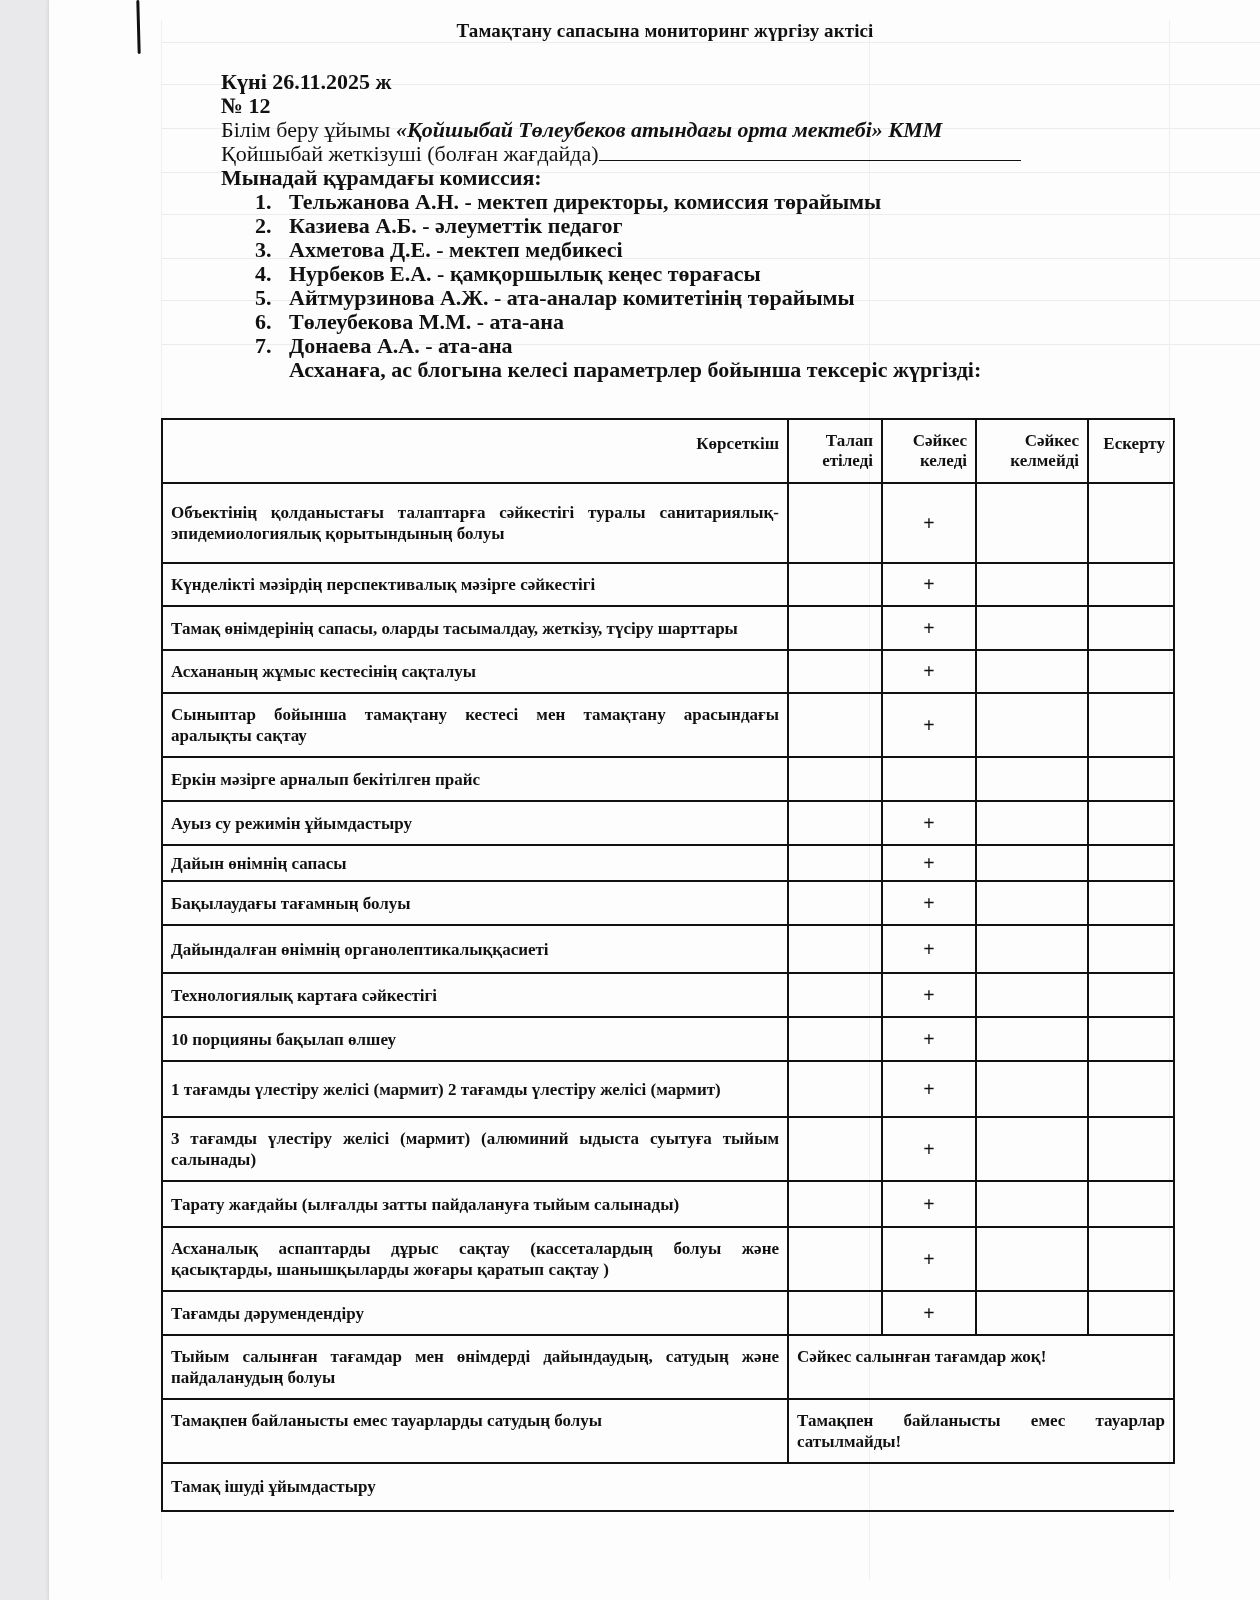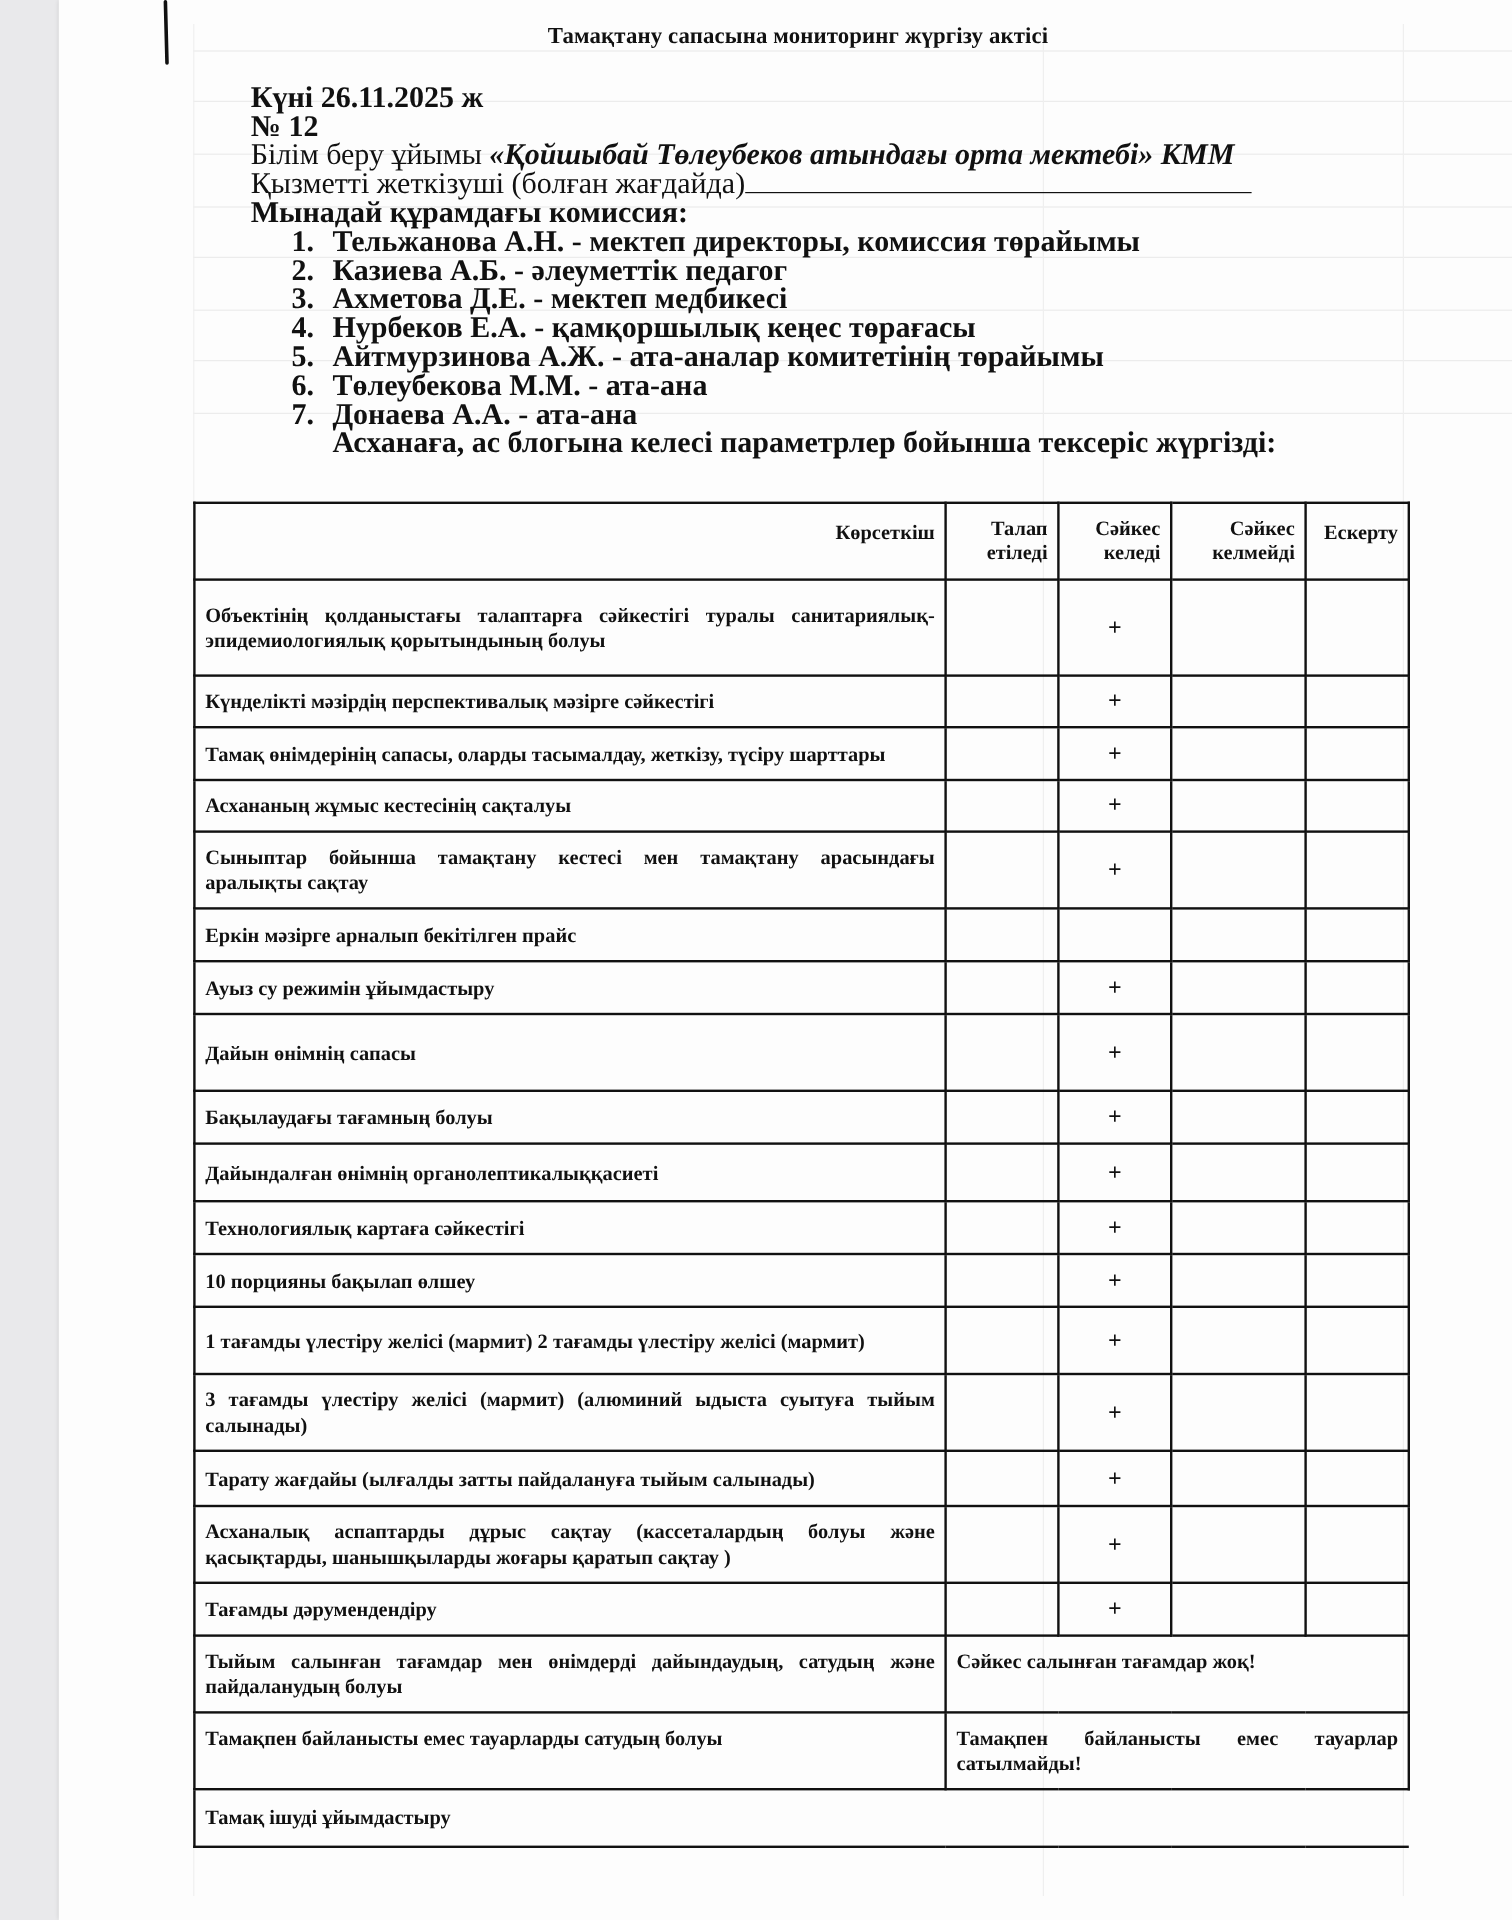--- a/index.html
+++ b/index.html
@@ -19,21 +19,21 @@
   }
   
   .ghost-line { position: absolute; left: 112px; right: 0; height: 1px; background: #ececec; }
   .ghost-vline { position: absolute; top: 20px; bottom: 20px; width: 1px; background: #efefef; }
   .pen-mark { position: absolute; left: 88px; top: 0; width: 3px; height: 54px; background: #111; transform: rotate(-1.5deg); border-radius: 2px; }
 
   .title {
     position: absolute; top: 20px; left: 0; right: 0; text-align: center;
     font-weight: bold; font-size: 19px; letter-spacing: 0.1px;
   }
-  .head-block { position: absolute; left: 160px; top: 70px; font-size: 25px; line-height: 24px; }
+  .head-block { position: absolute; left: 172px; top: 70px; font-size: 22px; line-height: 24px; }
   .head-block .b { font-weight: bold; }
   .head-block .bi { font-weight: bold; font-style: italic; }
   .supplier-line { display: inline-block; width: 422px; border-bottom: 1px solid #111; height: 16px; vertical-align: baseline; }
   .members { list-style: none; margin: 0; padding: 0 0 0 34px; font-weight: bold; }
   .members li { display: flex; }
   .members .num { width: 34px; }
   .inspect-line { padding-left: 68px; font-weight: bold; }
 
   table.grid {
     position: absolute; left: 112px; top: 418px; width: 1012px;
@@ -68,21 +68,21 @@
 
   <div class="title">Тамақтану сапасына мониторинг жүргізу актісі</div>
 
   <div class="head-block">
     <div class="b">Күні 26.11.2025 ж</div>
     <div class="b">№ 12</div>
     <div>
       <span>Білім беру ұйымы </span><span class="bi">«Қойшыбай Төлеубеков атындағы орта мектебі» КММ</span>
     </div>
     <div>
-      <span>Қызметті жеткізуші (болған жағдайда)</span><span class="supplier-line"></span>
+      <span>Қойшыбай жеткізуші (болған жағдайда)</span><span class="supplier-line"></span>
     </div>
     <div class="b">Мынадай құрамдағы комиссия:</div>
     <ul class="members">
       <li>
           <span class="num">1.</span>
           <span>Тельжанова А.Н. - мектеп директоры, комиссия төрайымы</span>
         </li>
       <li>
           <span class="num">2.</span>
           <span>Казиева А.Б. - әлеуметтік педагог</span>
@@ -171,21 +171,21 @@
         <td class="mark"></td>
         <td class="mark"></td>
       </tr>
       <tr style="height:44px">
         <td class="txt">Ауыз су режимін ұйымдастыру</td>
         <td class="mark"></td>
         <td class="mark">+</td>
         <td class="mark"></td>
         <td class="mark"></td>
       </tr>
-      <tr style="height:64px">
+      <tr style="height:36px">
         <td class="txt">Дайын өнімнің сапасы</td>
         <td class="mark"></td>
         <td class="mark">+</td>
         <td class="mark"></td>
         <td class="mark"></td>
       </tr>
       <tr style="height:44px">
         <td class="txt">Бақылаудағы тағамның болуы</td>
         <td class="mark"></td>
         <td class="mark">+</td>

